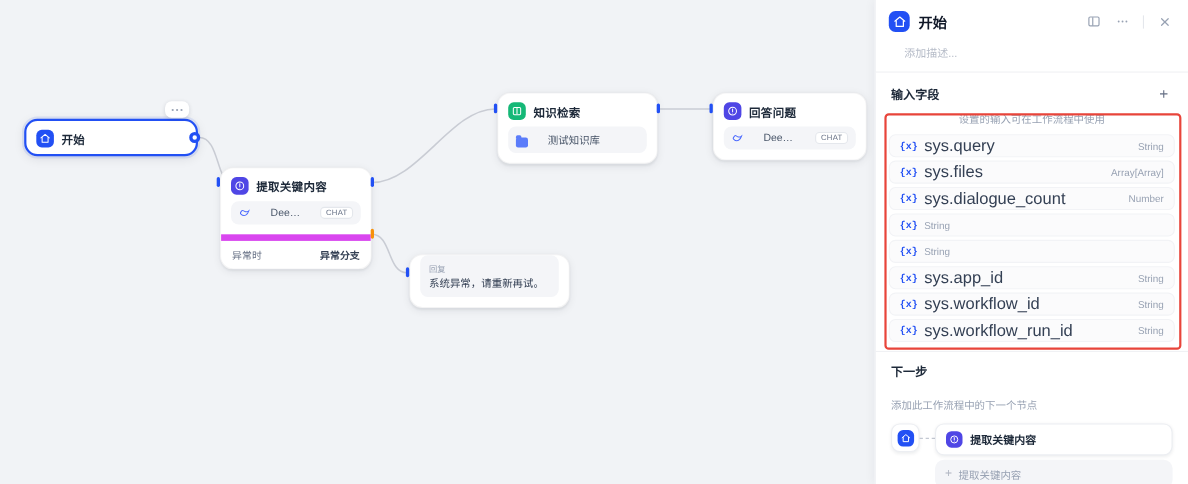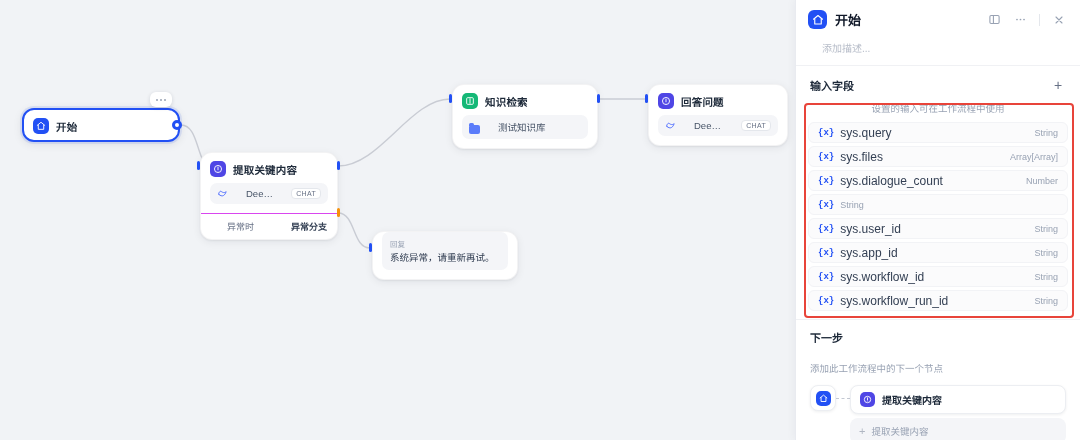--- a/index.html
+++ b/index.html
@@ -72,22 +72,22 @@
     position: relative;
   }
   .folder::before {
     content:""; position:absolute; left:0; top:-2.5px; width:5px; height:3px;
     background:#5b7cfa; border-radius: 1.5px 1.5px 0 0;
   }
   .ds-logo { width: 11px; height: 11px; flex: 0 0 auto; }
 
   .node-foot {
     display: flex; align-items: center; justify-content: space-between;
-    border-top: 1px solid #d946ef;
-    padding: 6px 10px 6px 26px;
+    border-top: 6px solid #d946ef;
+    padding: 6px 10px 6px 10px;
     font-size: 9px; color: #667085;
   }
   .node-foot .right { color: #344054; font-weight: bold; }
 
   .ans-block {
     background: #f4f5f8; border-radius: 7px; padding: 6px 8px;
   }
   .ans-label { font-size: 7.5px; color: #98a2b3; margin-bottom: 1px; }
   .ans-text { font-size: 9.5px; color: #344054; }
 
@@ -153,21 +153,21 @@
     display: flex; align-items: center;
     height: 21px; margin-bottom: 3px;
     background: #fbfbfc; border: 1px solid #f2f3f6; border-radius: 6px;
     padding: 0 9px;
   }
   .var-x {
     font-size: 9px; font-weight: bold; color: #2250f4;
     font-family: "Liberation Mono", "DejaVu Sans Mono", monospace;
     margin-right: 6px; flex: 0 0 auto;
   }
-  .var-name { font-size: 12px; color: #344054; flex: 1 1 auto; }
+  .var-name { font-size: 15px; color: #344054; flex: 1 1 auto; }
   .var-type { font-size: 9px; color: #98a2b3; flex: 0 0 auto; }
 
   #redbox {
     position: absolute; left: 8px; top: 103px;
     width: 270px; height: 215px;
     border: 2.5px solid #e8443a; border-radius: 4px;
     pointer-events: none;
   }
 
   .p-div { height: 1px; background: #f0f1f4; margin: 8px 0 0 0; }
@@ -377,21 +377,20 @@
         <span class="var-x">{x}</span>
         <span class="var-name">sys.dialogue_count</span>
         <span class="var-type">Number</span>
       </div>
       <div class="var-row">
         <span class="var-x">{x}</span>
         <span class="var-type">String</span>
       </div>
       <div class="var-row">
         <span class="var-x">{x}</span>
-        <span class="var-name">sys.user_id</span>
         <span class="var-type">String</span>
       </div>
       <div class="var-row">
         <span class="var-x">{x}</span>
         <span class="var-name">sys.app_id</span>
         <span class="var-type">String</span>
       </div>
       <div class="var-row">
         <span class="var-x">{x}</span>
         <span class="var-name">sys.workflow_id</span>

